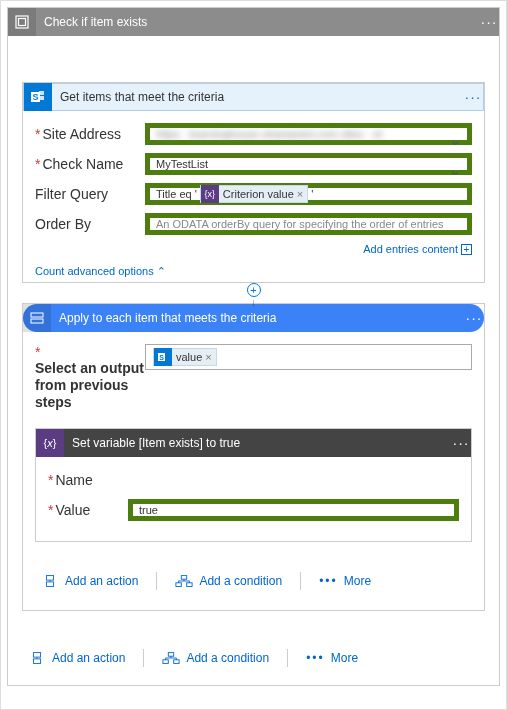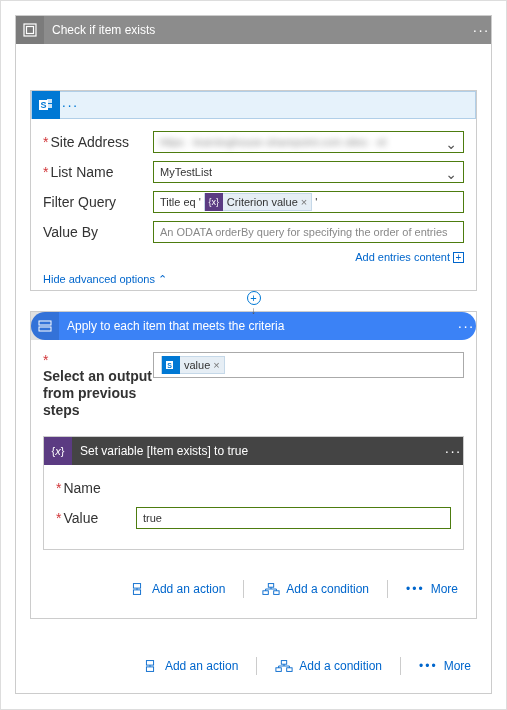--- a/index.html
+++ b/index.html
@@ -1,44 +1,44 @@
 <!DOCTYPE html>
 <html><head>
 <meta charset="utf-8">
 <style>
   * { box-sizing: border-box; margin: 0; padding: 0; font-family: "Segoe UI", Arial, sans-serif; }
   body { background: #fff; width: 507px; height: 710px; font-size: 12px; color: #333; border:1px solid #ddd;}
-  .outer { border:1px solid #ccc; margin:14px;}
+  .outer { border:1px solid #ccc; margin:6px;}
   .header { background: #8c8c8c; color: #fff; display: flex; align-items: center; height: 28px; }
   .header.dark { background: #444; }
   .header.lightblue { background: #e6f2fb; color:#333; border:1px solid #b1cfe8;}
   .hicon { width: 28px; height: 28px; display: flex; align-items: center; justify-content: center; background: rgba(0,0,0,0.12); }
   .header.lightblue .hicon { background:#0078d4; color:#fff;}
   .htitle { flex: 1; padding-left: 8px; font-size: 12px; }
   .dots { width: 20px; text-align: center; font-size: 14px; letter-spacing:1px; cursor:pointer;}
   .body { padding: 14px 14px 10px 14px; background:#fff; }
   .card { border:1px solid #ccc; margin-top:32px;}
   .formrow { display:flex; align-items:center; margin-bottom:8px; min-height:22px;}
   .flab { width:110px; font-size:14px; color:#333; }
   .req::before { content:"*"; color:#d13438; margin-right:2px;}
-  .fval { flex:1; border:1px solid #4d7c0f; height:22px; line-height:20px; padding:0 6px; font-size:11px; background:#fff; display:flex; align-items:center; position:relative;}
+  .fval { flex:1; border:5px solid #4d7c0f; height:22px; line-height:20px; padding:0 6px; font-size:11px; background:#fff; display:flex; align-items:center; position:relative;}
   .fval.sel::after { content:"⌄"; position:absolute; right:6px; top:2px; color:#555; font-size:14px;}
   .blurred { filter: blur(3px); color:#888;}
   .token { display:inline-flex; align-items:center; background:#e6eef5; border:1px solid #c5d8e8; height:18px; padding:0 4px 0 0; margin:0 3px; font-size:11px;}
   .token .tkicon { background:#5b3b82; color:#fff; width:18px; height:18px; display:flex; align-items:center; justify-content:center; font-size:9px; margin-right:4px;}
   .token .tkicon.blue { background:#0078d4;}
   .token .tx { color:#777; margin-left:3px;}
   .linkrow { text-align:right; font-size:11px; color:#0066cc; margin-top:2px; cursor:pointer;}
   .linkrow .plus { border:1px solid #0066cc; display:inline-block; width:11px; height:11px; line-height:9px; text-align:center; font-size:10px; margin-left:3px;}
   .hideadv { color:#0066cc; font-size:11px; margin-top:10px; cursor:pointer;}
   .arrowdown { text-align:center; font-size:10px; color:#555; position:relative; height:18px;}
   .arrowdown .plusc { position:absolute; left:50%; top:0; transform:translateX(-50%); width:14px; height:14px; border:1px solid #0078d4; border-radius:50%; color:#0078d4; line-height:12px; font-size:11px; background:#fff;}
   .arrowdown .arr { position:absolute; left:50%; top:14px; transform:translateX(-50%);}
   .innercard { border:1px solid #ccc; margin-top:18px;}
-  .actionbar { display:flex; justify-content:flex-end; gap:0; margin-top:30px; padding-bottom:8px;}
+  .actionbar { display:flex; justify-content:flex-start; gap:0; margin-top:30px; padding-bottom:8px;}
   .actionbar .sep { border-left:1px solid #ccc; margin:0 12px;}
   .abtn { color:#0066cc; font-size:12px; display:flex; align-items:center; gap:6px; padding:2px 6px; cursor:pointer;}
   .abtn svg { width:18px; height:14px;}
   .twoline { display:inline-block; line-height:1.2;font-weight:bold;}
   .valuepill { border:1px solid #aaa; flex:1; min-height:26px; padding:2px 4px; display:flex; align-items:center;}
 </style>
 </head>
 <body>
 
 <div class="outer">
@@ -59,58 +59,59 @@
     <div class="card" style="margin-top:32px;">
       <div class="header lightblue">
         <div class="hicon">
           <svg width="16" height="16" viewBox="0 0 16 16">
               <rect x="1" y="3" width="9" height="10" fill="#fff"></rect>
               <text x="5.5" y="11" text-anchor="middle" font-size="9" font-weight="bold" fill="#0078d4">S</text>
               <rect x="9" y="2" width="5" height="4" fill="#fff" opacity="0.8"></rect>
               <rect x="9" y="7" width="5" height="4" fill="#fff" opacity="0.8"></rect>
             </svg>
         </div>
+        <div class="htitle">Get items that meet the criteria</div>
         <div class="dots" style="color:#0078d4;">···</div>
       </div>
       <div style="padding:12px 12px 4px 12px;">
         <div class="formrow">
           <div class="flab req">Site Address</div>
           <div class="fval sel">
               <span class="blurred">https · learninghouse-sharepoint.com sites · et</span>
             </div>
         </div>
         <div class="formrow">
-          <div class="flab req">List Name</div>
+          <div class="flab req">Check Name</div>
           <div class="fval sel">
               <span>MyTestList</span>
             </div>
         </div>
         <div class="formrow">
           <div class="flab">Filter Query</div>
           <div class="fval">
             <span>Title eq '</span>
             <span class="token">
               <span class="tkicon">{x}</span>
               <span>Criterion value</span>
               <span class="tx">×</span>
             </span>
             <span>'</span>
           </div>
         </div>
         <div class="formrow">
-          <div class="flab">Value By</div>
+          <div class="flab">Order By</div>
           <div class="fval" style="color:#888;">
               <span>An ODATA orderBy query for specifying the order of entries</span>
             </div>
         </div>
         <div class="linkrow">
           <span>Add entries content</span><span class="plus">+</span>
         </div>
         <div class="hideadv">
-          <span>Hide advanced options</span> <span>⌃</span>
+          <span>Count advanced options</span> <span>⌃</span>
         </div>
       </div>
     </div>
 
     <div class="arrowdown">
       <div class="plusc">+</div>
       <div class="arr">↓</div>
     </div>
 
     <div class="card" style="margin-top:2px;">

